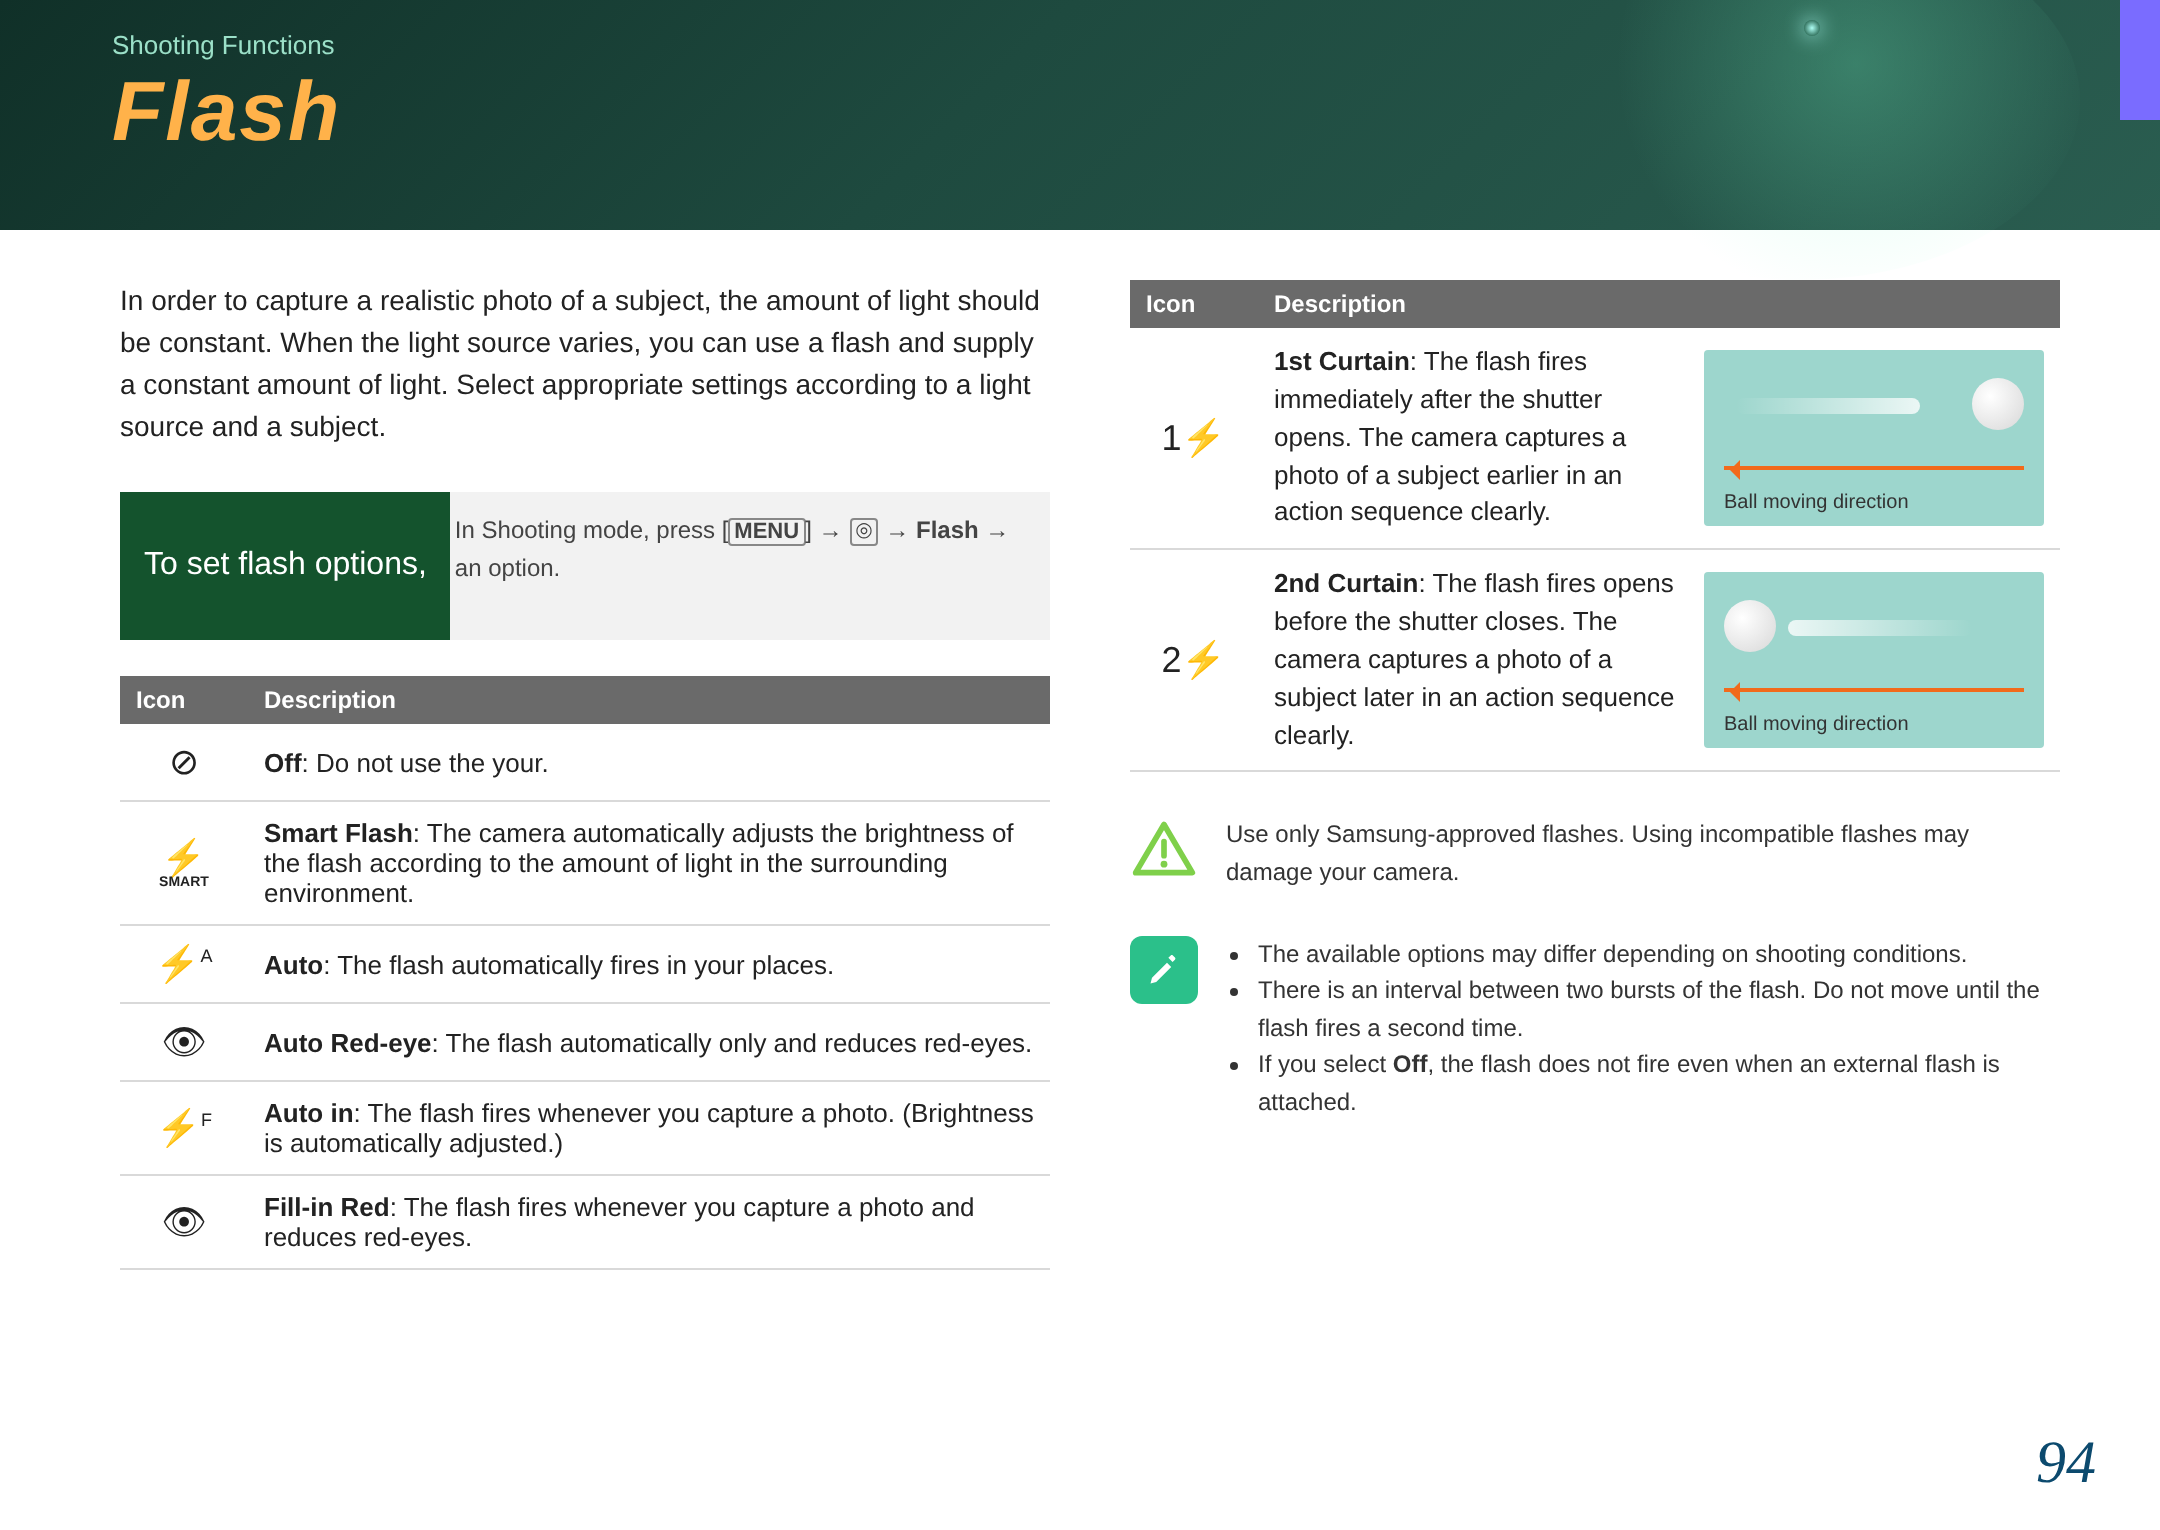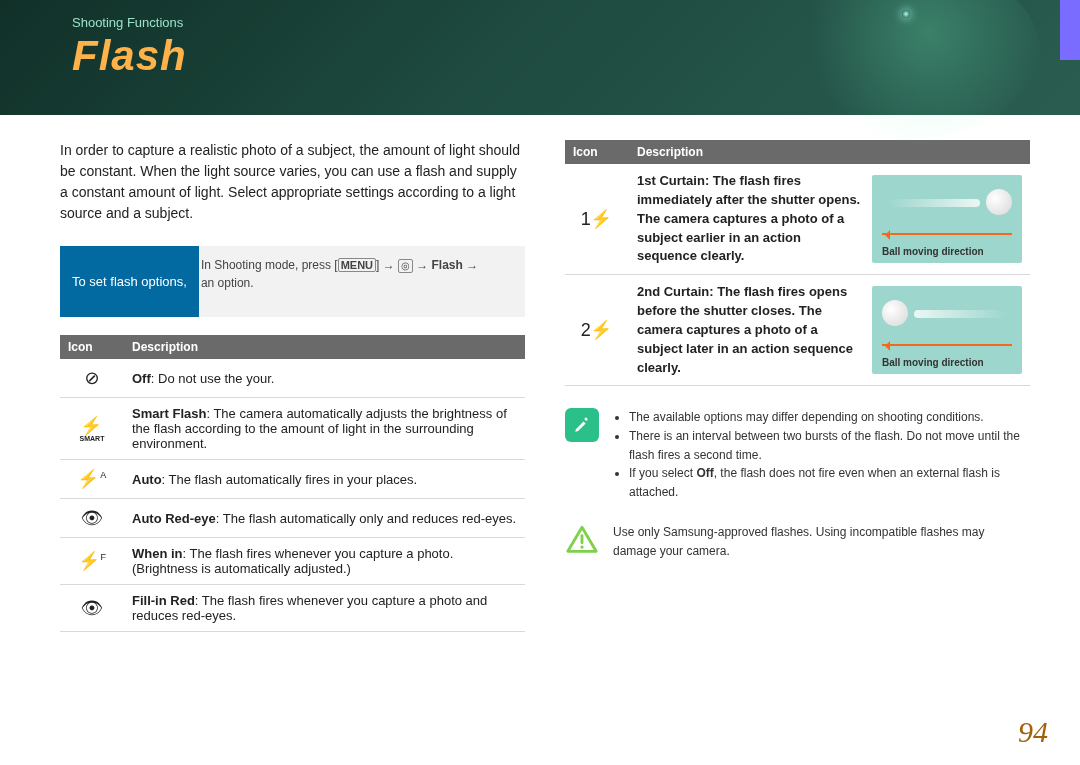--- a/index.html
+++ b/index.html
@@ -1,63 +1,63 @@
 <!DOCTYPE html>
 <html><head>
 <meta charset="utf-8">
 <style>
   html,body{margin:0;padding:0;width:1080px;height:765px;font-family:"Segoe UI",Arial,sans-serif;color:#222;background:#fff;}
   .page{position:relative;width:1080px;height:765px;overflow:hidden;}
-  .hdr{position:relative;height:100px;background:linear-gradient(135deg,#103028 0%,#1e4a3f 45%,#2a5d50 100%);padding:15px 60px 0 72px;}
+  .hdr{position:relative;height:100px;background:linear-gradient(135deg,#103028 0%,#1e4a3f 45%,#2a5d50 100%);padding:15px 60px 0 56px;}
   .hdr::after{content:"";position:absolute;right:40px;top:-40px;width:280px;height:180px;border-radius:50%;
     background:radial-gradient(circle at 60% 40%,rgba(120,255,200,0.25),transparent 60%);pointer-events:none;}
   .hdrspark{position:absolute;right:170px;top:10px;width:8px;height:8px;border-radius:50%;
     background:radial-gradient(circle,#bff 0%,rgba(120,255,200,0) 70%);box-shadow:0 0 10px #bff;}
   .tab{position:absolute;right:0;top:0;width:20px;height:60px;background:#7a6cff;}
   .bc{color:#9be0c8;font-size:13px;margin-bottom:2px;}
   .title{color:#ffb24a;font-size:42px;font-weight:700;font-style:italic;letter-spacing:1px;}
   .body{display:flex;padding:25px 50px 0 60px;gap:40px;}
   .col{flex:1;min-width:0;}
   .intro{font-size:14px;line-height:1.5;color:#222;margin-bottom:22px;}
   .optrow{display:flex;margin-bottom:18px;}
-  .optlabel{background:#0369a1;color:#fff;font-size:13px;padding:28px 12px;display:flex;align-items:center;}
+  .optlabel{background:#14532d;color:#fff;font-size:16px;padding:28px 12px;display:flex;align-items:center;}
   .optbody{background:#f2f2f2;font-size:12px;color:#444;padding:10px 2px;flex:1;line-height:1.5;}
   .optbody b{font-family:sans-serif;}
   .menuword{font-weight:bold;border:1px solid #888;border-radius:2px;padding:0 2px;font-size:11px;}
   .camiconbox{display:inline-block;border:1px solid #888;border-radius:2px;padding:0 2px;font-size:10px;line-height:12px;vertical-align:middle;}
   table.icons{width:100%;border-collapse:collapse;font-size:13px;}
   table.icons th{background:#6a6a6a;color:#fff;text-align:left;font-weight:600;font-size:12px;padding:5px 8px;}
   table.icons th:first-child{width:48px;margin-left:12px;}
   table.icons td{border-bottom:1px solid #d9d9d9;padding:8px 8px;vertical-align:middle;}
   table.icons td.ic{text-align:center;width:48px;font-size:18px;}
   .smart{font-size:7px;font-weight:bold;display:block;margin-top:-2px;}
   .bolt{font-weight:bold;}
   .sup{font-size:9px;vertical-align:super;}
   .curtainrow td{vertical-align:middle;}
-  .curtaincell{display:flex;align-items:center;gap:10px;font-weight:bold;}
+  .curtaincell{display:flex;align-items:center;gap:10px;}
   .curtaintext{flex:1;font-size:13px;line-height:1.45;}
-  .thumb{width:150px;height:88px;background:#9dd6cd;position:relative;border-radius:2px;flex:none;}
+  .thumb{width:150px;height:88px;background:#9dd6cd;position:relative;border-radius:2px;flex:none;padding-left:20px;}
   .ball{position:absolute;right:10px;top:14px;width:26px;height:26px;border-radius:50%;
     background:radial-gradient(circle at 35% 35%,#fff,#d7d7d7);}
   .arrow{position:absolute;left:10px;right:10px;bottom:28px;height:0;border-top:2px solid #f26a1b;}
   .arrow::before{content:"";position:absolute;left:-2px;top:-5px;border:5px solid transparent;border-right-color:#f26a1b;}
   .caption{position:absolute;left:10px;bottom:6px;font-size:10px;color:#333;}
   .trail1{position:absolute;top:24px;left:16px;width:92px;height:8px;border-radius:4px;
     background:linear-gradient(to right,rgba(255,255,255,0) 0%,rgba(255,255,255,0.8) 100%);}
   .trail2{position:absolute;top:24px;left:42px;width:92px;height:8px;border-radius:4px;
     background:linear-gradient(to left,rgba(255,255,255,0) 0%,rgba(255,255,255,0.8) 100%);}
   .note{display:flex;gap:14px;margin-top:22px;font-size:12px;color:#333;line-height:1.55;}
   .notetext{flex:1;}
   .notetext ul{margin:0;padding-left:16px;}
   .noteicon{width:34px;height:34px;border-radius:6px;display:flex;align-items:center;justify-content:center;flex:none;}
   .pen{background:#2bc08a;}
   .pen svg{width:18px;height:18px;fill:#fff;}
   .warn{}
   .warn svg{width:34px;height:34px;}
-  .pgnum{position:absolute;right:32px;bottom:16px;font-size:30px;color:#a16207;font-style:italic;font-family:Georgia,serif;}
+  .pgnum{position:absolute;right:32px;bottom:16px;font-size:30px;color:#0c4a6e;font-style:italic;font-family:Georgia,serif;}
 </style>
 </head>
 <body>
 
 <div class="page">
   <div class="hdr">
     <div class="hdrspark"></div>
     <div class="tab"></div>
     <div class="bc">Shooting Functions</div>
     <div class="title">Flash</div>
@@ -93,21 +93,21 @@
         <tr>
           <td class="ic"><span class="bolt">⚡</span><span class="sup">A</span></td>
           <td><b>Auto</b><span>: The flash automatically fires in your places.</span></td>
         </tr>
         <tr>
           <td class="ic">👁</td>
           <td><b>Auto Red-eye</b><span>: The flash automatically only and reduces red-eyes.</span></td>
         </tr>
         <tr>
           <td class="ic"><span class="bolt">⚡</span><span class="sup">F</span></td>
-          <td><b>When in</b><span>: The flash fires whenever you capture a photo. (Brightness is automatically adjusted.)</span></td>
+          <td><b>Auto in</b><span>: The flash fires whenever you capture a photo. (Brightness is automatically adjusted.)</span></td>
         </tr>
         <tr>
           <td class="ic">👁</td>
           <td><b>Fill-in Red</b><span>: The flash fires whenever you capture a photo and reduces red-eyes.</span></td>
         </tr>
       </tbody>
         </table>
     </div>
 
     <div class="col">
@@ -142,41 +142,41 @@
                 <div class="arrow"></div>
                 <div class="caption">Ball moving direction</div>
               </div>
             </div>
           </td>
         </tr>
       </tbody>
         </table>
 
       <div class="note">
+        <div class="noteicon warn">
+          <svg viewBox="0 0 24 24">
+            <path d="M12 3 L22 20 L2 20 Z" fill="none" stroke="#7fd04a" stroke-width="2" stroke-linejoin="round"></path>
+            <line x1="12" y1="9" x2="12" y2="14" stroke="#7fd04a" stroke-width="2" stroke-linecap="round"></line>
+            <circle cx="12" cy="17" r="1.2" fill="#7fd04a"></circle>
+          </svg>
+        </div>
+        <div class="notetext">Use only Samsung-approved flashes. Using incompatible flashes may damage your camera.</div>
+      </div>
+
+      <div class="note">
         <div class="noteicon pen">
           <svg viewBox="0 0 24 24">
               <path d="M3 21l3.8-1 10-10-2.8-2.8-10 10L3 21zm14.7-14.3l1.6-1.6c.4-.4.4-1 0-1.4l-1.4-1.4c-.4-.4-1-.4-1.4 0l-1.6 1.6 2.8 2.8z"></path>
             </svg>
         </div>
         <div class="notetext">
           <ul>
             <li>The available options may differ depending on shooting conditions.</li>
             <li>There is an interval between two bursts of the flash. Do not move until the flash fires a second time.</li>
             <li>If you select <b>Off</b>, the flash does not fire even when an external flash is attached.</li>
           </ul>
         </div>
       </div>
-
-      <div class="note">
-        <div class="noteicon warn">
-          <svg viewBox="0 0 24 24">
-            <path d="M12 3 L22 20 L2 20 Z" fill="none" stroke="#7fd04a" stroke-width="2" stroke-linejoin="round"></path>
-            <line x1="12" y1="9" x2="12" y2="14" stroke="#7fd04a" stroke-width="2" stroke-linecap="round"></line>
-            <circle cx="12" cy="17" r="1.2" fill="#7fd04a"></circle>
-          </svg>
-        </div>
-        <div class="notetext">Use only Samsung-approved flashes. Using incompatible flashes may damage your camera.</div>
-      </div>
     </div>
   </div>
 
   <div class="pgnum">94</div>
 </div>
 
 </body></html>

